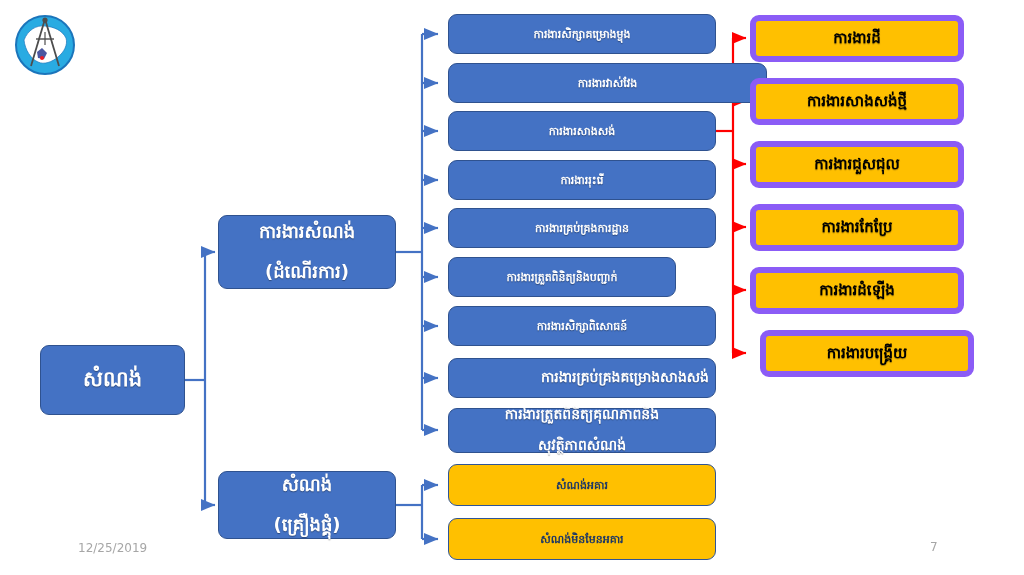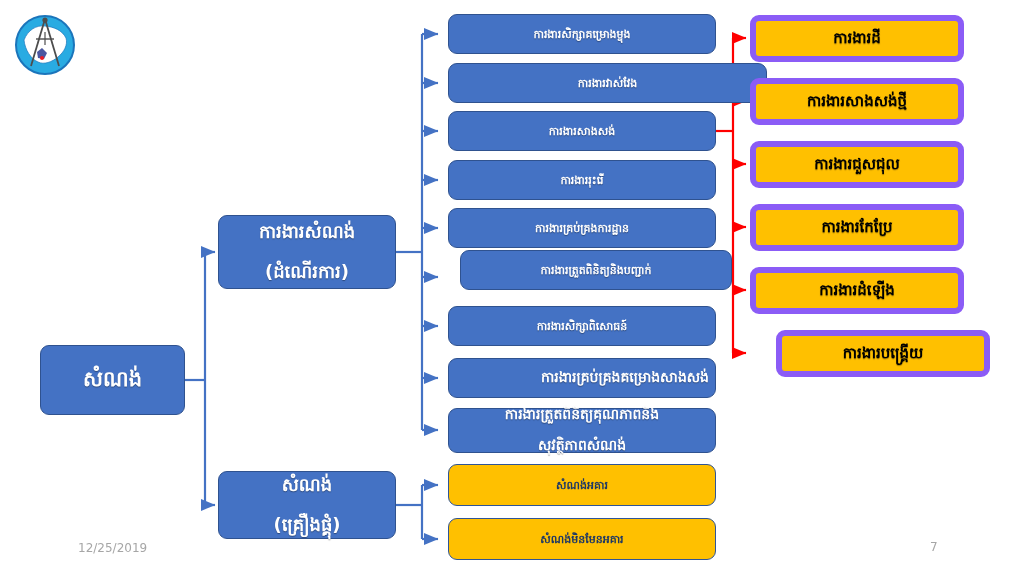--- a/index.html
+++ b/index.html
@@ -138,21 +138,21 @@
   </div>
   <div class="node blue fs-leaf" style="left:448px;top:111px;width:268px;height:40px;">
     <span>ការងារសាងសង់</span>
   </div>
   <div class="node blue fs-leaf" style="left:448px;top:160px;width:268px;height:40px;">
     <span>ការងាររុះរើ</span>
   </div>
   <div class="node blue fs-leaf" style="left:448px;top:208px;width:268px;height:40px;">
     <span>ការងារគ្រប់គ្រងការដ្ឋាន</span>
   </div>
-  <div class="node blue fs-leaf" style="left:448px;top:250px;width:272px;height:40px;margin-left:12px;">
+  <div class="node blue fs-leaf" style="left:448px;top:257px;width:228px;height:40px;">
     <span>ការងារត្រួតពិនិត្យនិងបញ្ជាក់</span>
   </div>
   <div class="node blue fs-leaf" style="left:448px;top:306px;width:268px;height:40px;">
     <span>ការងារសិក្សាពិសោធន៍</span>
   </div>
   <div class="node blue fs-leaf-sm" style="left:448px;top:358px;width:268px;height:40px;text-align:right;">
     <span>ការងារគ្រប់គ្រងគម្រោងសាងសង់</span>
   </div>
   <div class="node blue fs-leaf-sm" style="left:448px;top:408px;width:268px;height:45px;">
     <span>
@@ -176,20 +176,20 @@
   </div>
   <div class="node yellow fs-right" style="left:750px;top:141px;width:214px;height:47px;">
     <span>ការងារជួសជុល</span>
   </div>
   <div class="node yellow fs-right" style="left:750px;top:204px;width:214px;height:47px;">
     <span>ការងារកែប្រែ</span>
   </div>
   <div class="node yellow fs-right" style="left:750px;top:267px;width:214px;height:47px;">
     <span>ការងារដំឡើង</span>
   </div>
-  <div class="node yellow fs-right" style="left:776px;top:330px;width:214px;height:47px;">
+  <div class="node yellow fs-right" style="left:760px;top:330px;width:214px;height:47px;">
     <span>ការងារបង្គ្រើយ</span>
   </div>
 
   <div id="footer-date" class="footer-text">12/25/2019</div>
   <div id="footer-page" class="footer-text">7</div>
 
 </div>
 
 </body></html>

